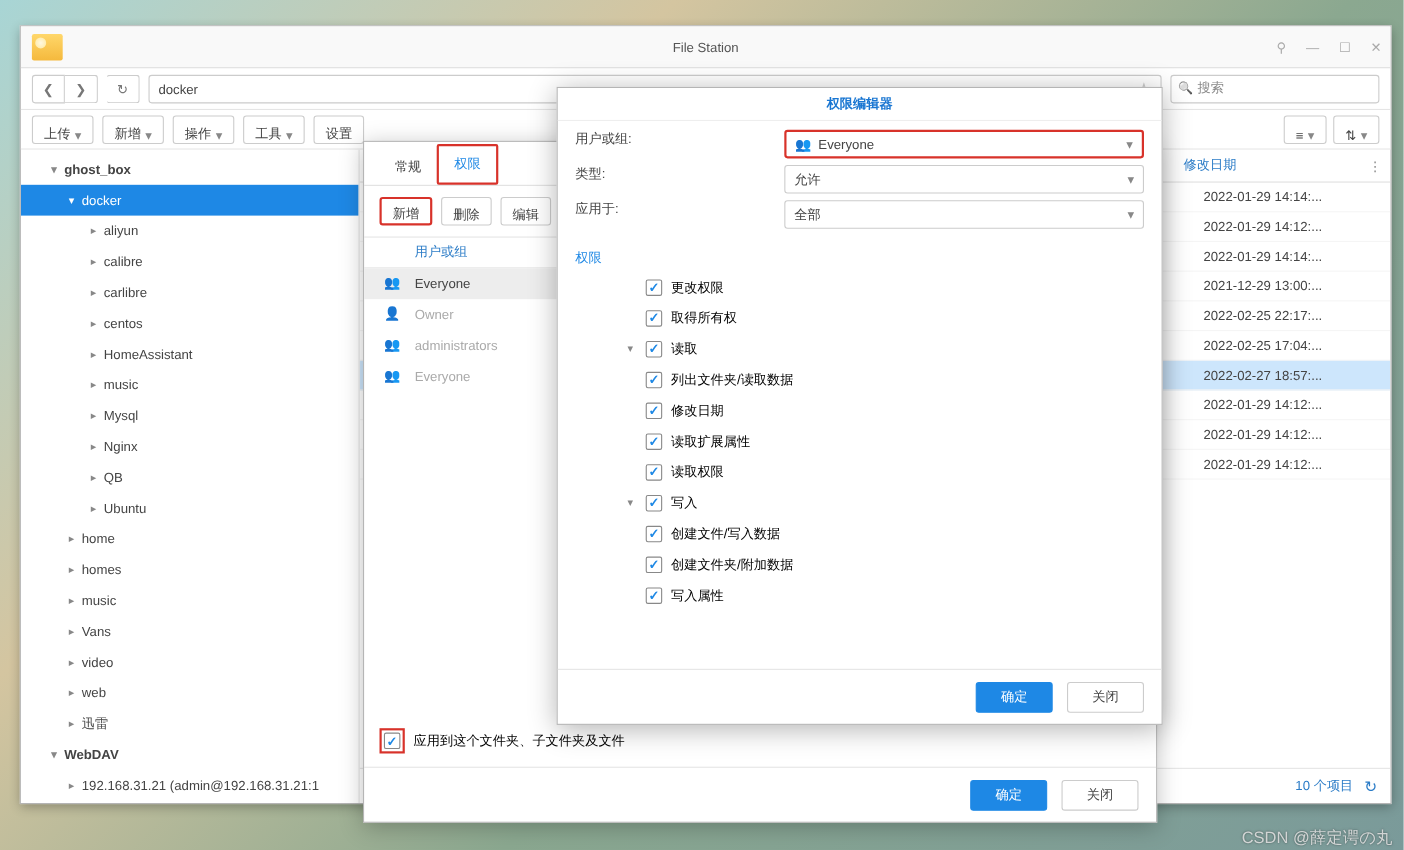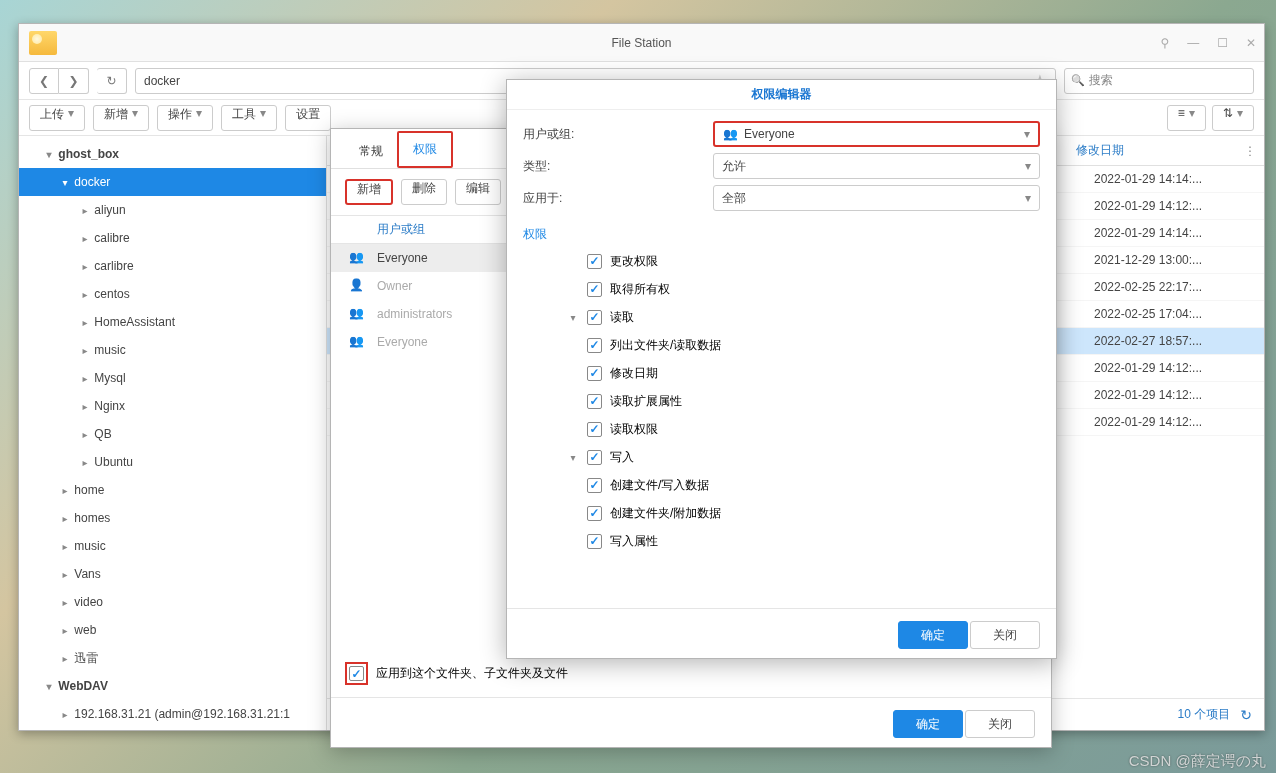--- a/index.html
+++ b/index.html
@@ -14,21 +14,21 @@
 .nav-group{display:flex}
 .nav-btn{width:30px;height:26px;border:1px solid #ccc;background:#fff;display:flex;align-items:center;justify-content:center;color:#777;cursor:pointer}
 .nav-btn:first-child{border-radius:3px 0 0 3px}
 .nav-btn:nth-child(2){border-radius:0 3px 3px 0;border-left:none}
 .nav-btn.single{border-radius:3px}
 .path-box{flex:1;height:26px;border:1px solid #ccc;border-radius:3px;display:flex;align-items:center;padding:0 8px;color:#444;background:#fff;position:relative}
 .path-box .star{position:absolute;right:8px;color:#ccc;font-size:16px}
 .search-box{width:190px;height:26px;border:1px solid #ccc;border-radius:3px;display:flex;align-items:center;padding:0 6px;color:#888}
 .search-box::before{content:"🔍";font-size:11px;margin-right:4px;filter:grayscale(1)}
 .toolbar2{height:36px;display:flex;align-items:center;padding:0 10px;gap:8px;background:#fff;border-bottom:1px solid #e5e5e5}
-.tb-btn{height:26px;padding:0 10px;border:1px solid #ccc;border-radius:3px;background:#fff;display:flex;align-items:flex-start;cursor:pointer;color:#444}
+.tb-btn{height:26px;padding:0 10px;border:1px solid #ccc;border-radius:3px;background:#fff;display:flex;align-items:flex-end;cursor:pointer;color:#444}
 .tb-btn .caret{margin-left:4px;color:#888}
 .tb-right{margin-left:auto;display:flex;gap:6px}
 .content{flex:1;display:flex;overflow:hidden}
 .tree{width:308px;border-right:1px solid #e0e0e0;background:#fff;overflow:auto;padding-top:4px}
 .tree-item{height:28px;display:flex;align-items:center;color:#444;cursor:pointer;white-space:nowrap;overflow:hidden}
 .tree-item.root{font-weight:bold;padding-left:24px}
 .tree-item.sel{background:#1e88e5;color:#fff}
 .tree-item .exp{width:12px;display:inline-block;text-align:center;color:#888;font-size:10px}
 .tree-item.sel .exp{color:#fff}
 .tree-item.l1{padding-left:40px}
@@ -53,28 +53,28 @@
 .btn-row{padding:10px 14px;display:flex;gap:8px}
 .btn-row .hl{border:2px solid #d8322a}
 .perm-table{border-top:1px solid #e5e5e5}
 .perm-head{height:28px;display:flex;align-items:center;padding-left:46px;color:#2b7cc7;border-bottom:1px solid #e5e5e5}
 .perm-row{height:28px;display:flex;align-items:center;padding-left:18px;color:#444}
 .perm-row.sel{background:#ededed}
 .perm-row.dim{color:#aaa}
 .perm-row .uico{width:20px;height:16px;margin-right:8px;color:#888}
 .apply-row{margin-top:auto;padding:12px 14px;display:flex;align-items:center;gap:8px}
 .apply-row .hl{border:2px solid #d8322a;padding:2px}
-.dlg-foot{height:50px;border-top:1px solid #e5e5e5;display:flex;align-items:flex-start;justify-content:flex-end;padding:12px 16px;gap:2px}
+.dlg-foot{height:50px;border-top:1px solid #e5e5e5;display:flex;align-items:center;justify-content:flex-end;padding:0 16px;gap:13px}
 .dbtn{height:28px;padding:0 22px;border:1px solid #ccc;border-radius:3px;background:#fff;cursor:pointer;color:#444}
 .dbtn.primary{background:#1e88e5;color:#fff;border-color:#1e88e5}
 
 .perm-dlg{position:absolute;left:506px;top:79px;width:551px;height:580px;background:#fff;border:1px solid #b5b5b5;box-shadow:0 4px 24px rgba(0,0,0,.3);z-index:10;display:flex;flex-direction:column}
 .perm-dlg-title{height:30px;display:flex;align-items:center;justify-content:center;color:#1976d2;font-weight:bold;border-bottom:1px solid #eee}
 .perm-form{padding:8px 16px}
-.pf-row{display:flex;align-items:center;height:32px}
+.pf-row{display:flex;align-items:flex-start;height:32px}
 .pf-row label{width:190px;color:#444}
 .pf-input{flex:1;height:26px;border:1px solid #ccc;border-radius:3px;display:flex;align-items:center;padding:0 8px;color:#444;position:relative}
 .pf-input .caret{position:absolute;right:8px;color:#888}
 .pf-input.hl{border:2px solid #d8322a}
 .pf-input .uico{margin-right:6px;color:#666}
 .perm-section{color:#1e88e5;padding:4px 16px}
 .perm-tree{padding:0 16px;flex:1;overflow:auto}
 .pt-row{height:28px;display:flex;align-items:center;gap:8px}
 .pt-row .exp{width:12px;color:#888;font-size:10px;text-align:center}
 .pt-row.l1{padding-left:44px}

